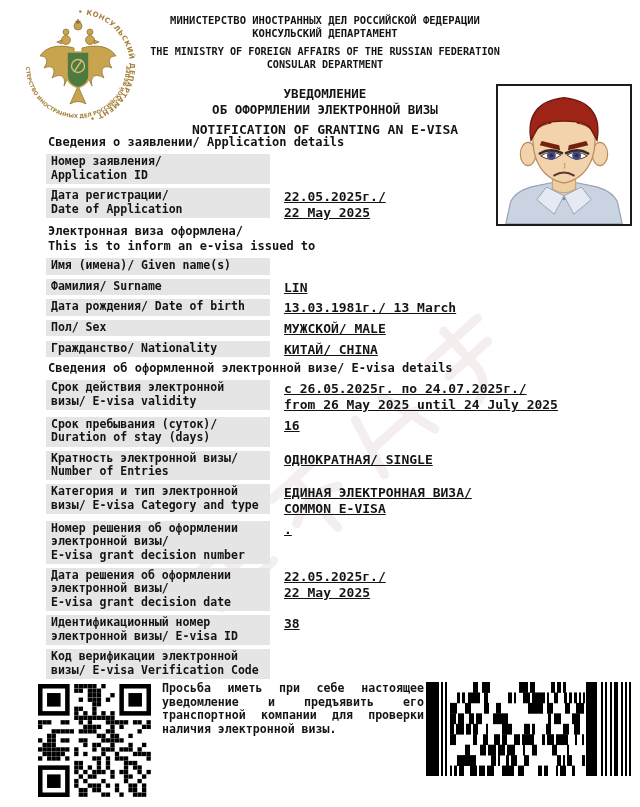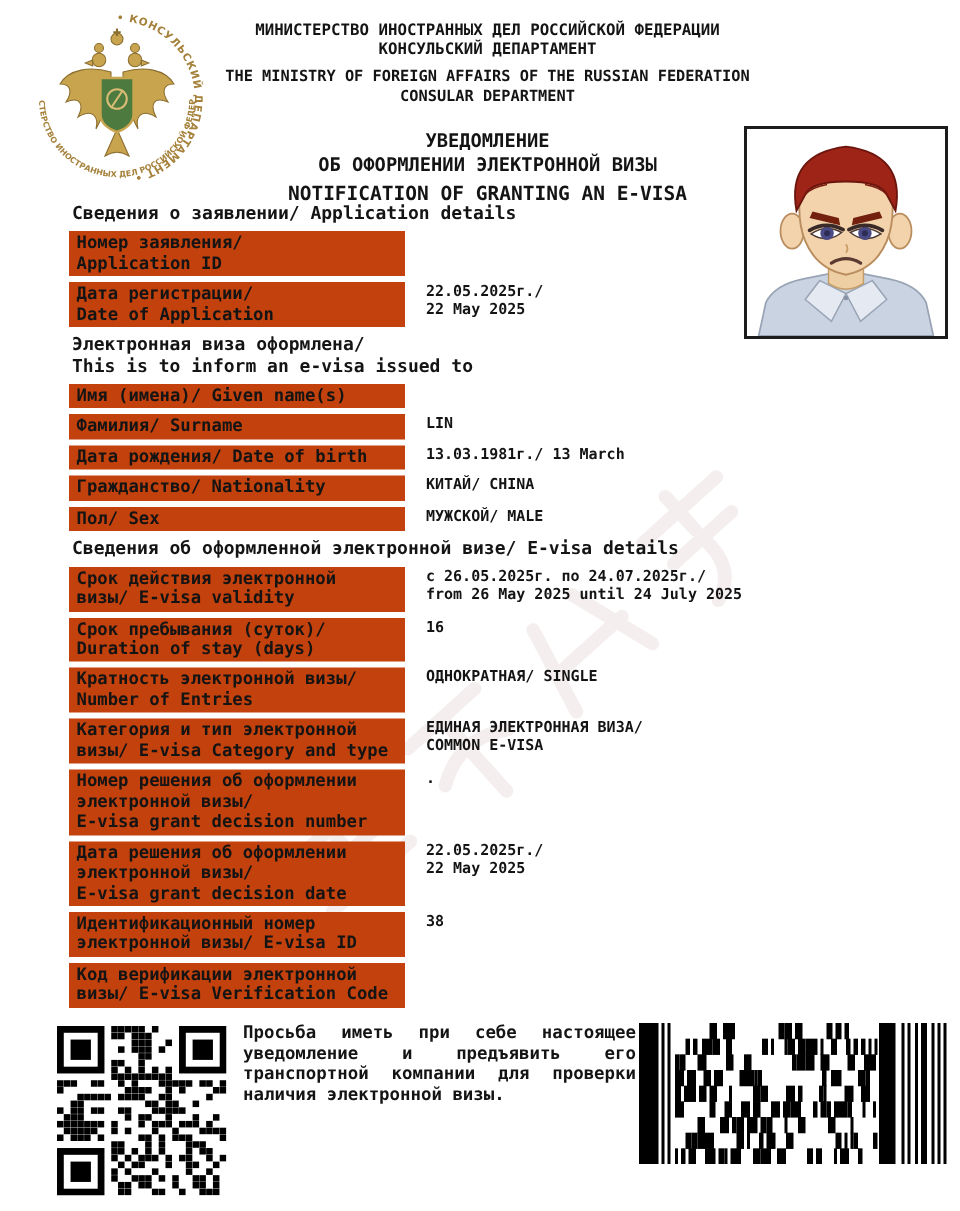--- a/index.html
+++ b/index.html
@@ -18,23 +18,23 @@
   .doc-title { margin-top:14px; font-size:12.5px; line-height:1.3; }
   .doc-title-en { margin-top:4px; font-size:13px; }
   
   .photo-box { position:absolute; left:496px; top:84px; width:136px; height:142px;
     border:2px solid #1c1c1c; background:#fff; }
   .photo-box svg { display:block; width:100%; height:100%; }
   
   .content { position:absolute; left:46px; top:133px; width:567px; }
   .sec-heading { font-size:12px; line-height:1.2; margin:2px 0 5px 2px; white-space:pre-line; }
   .row { display:flex; align-items:flex-start; margin-bottom:4px; }
-  .row-label { width:224px; flex:0 0 224px; background:#c2410c; padding:1px 6px 2px 5px;
+  .row-label { width:224px; flex:0 0 224px; background:#e5e5e5; padding:1px 6px 2px 5px;
     font-size:11.5px; line-height:1.17; white-space:pre-line; }
-  .row-value { flex:1; padding:1px 0 0 14px; font-size:10px; line-height:1.2; white-space:pre-line; }
+  .row-value { flex:1; padding:1px 0 0 14px; font-size:13px; line-height:1.2; white-space:pre-line;text-decoration:underline; }
   .row-value.indent { }
   
   .footer { position:absolute; left:38px; top:682px; width:594px; }
   .qr { position:absolute; left:0; top:2px; width:113px; height:113px; }
   .note-block { position:absolute; left:124px; top:0; width:262px; text-align:justify; }
   .note-ru { font-size:11.6px; line-height:1.18; }
   .note-en { font-size:13px; line-height:1.18; margin-top:5px; text-align:justify; }
   .barcode { position:absolute; left:388px; top:0; width:206px; height:94px; }
   
   .watermark { position:absolute; left:120px; top:230px; width:480px; height:420px;
@@ -189,26 +189,26 @@
     </div>
     <div class="row">
       <div class="row-label">Фамилия/ Surname</div>
       <div class="row-value">LIN</div>
     </div>
     <div class="row">
       <div class="row-label">Дата рождения/ Date of birth</div>
       <div class="row-value">13.03.1981г./ 13 March</div>
     </div>
     <div class="row">
+      <div class="row-label">Пол/ Sex</div>
+      <div class="row-value">МУЖСКОЙ/ MALE</div>
+    </div>
+    <div class="row">
       <div class="row-label">Гражданство/ Nationality</div>
       <div class="row-value">КИТАЙ/ CHINA</div>
-    </div>
-    <div class="row">
-      <div class="row-label">Пол/ Sex</div>
-      <div class="row-value">МУЖСКОЙ/ MALE</div>
     </div>
 
     <div class="sec-heading">Сведения об оформленной электронной визе/ E-visa details</div>
 
     <div class="row">
       <div class="row-label">Срок действия электронной
 визы/ E-visa validity</div>
       <div class="row-value">с 26.05.2025г. по 24.07.2025г./
 from 26 May 2025 until 24 July 2025</div>
     </div>

